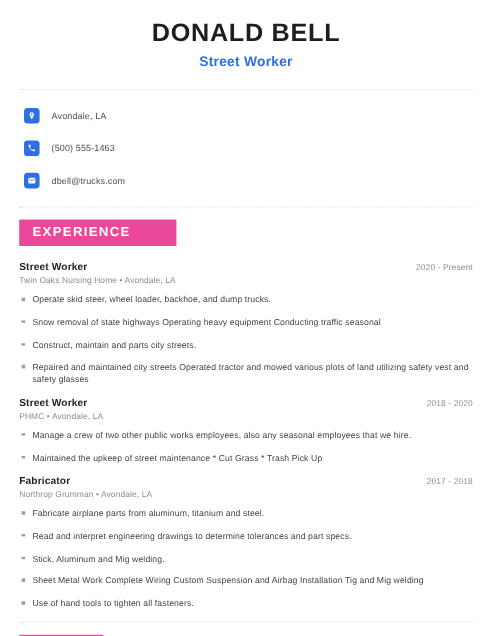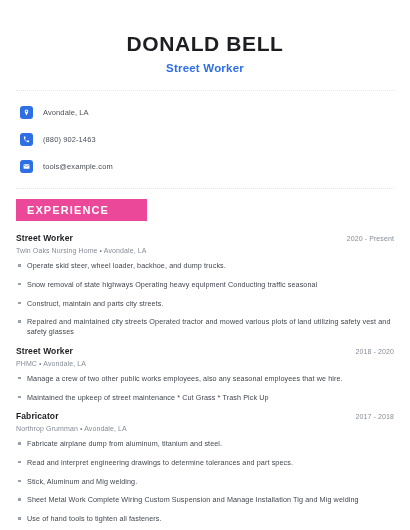--- a/index.html
+++ b/index.html
@@ -12,21 +12,21 @@
     height: 530px;
     overflow: hidden;
     font-family: "Liberation Sans", sans-serif;
     color: #2b2f36;
     -webkit-font-smoothing: antialiased;
   }
   .page {
     width: 410px;
     height: 502px;
     box-sizing: border-box;
-    padding: 16px 16px;
+    padding: 0 16px;
     position: relative;
   }
 
   
   .header {
     padding-top: 16px;
     text-align: center;
   }
   .name {
     font-size: 21px;
@@ -172,30 +172,30 @@
       </span>
       <span class="contact-text">Avondale, LA</span>
     </div>
 
     <div class="contact-row">
       <span class="contact-icon">
         <svg width="7" height="7" viewBox="0 0 24 24" fill="#ffffff">
           <path d="M6.6 10.8c1.4 2.8 3.8 5.1 6.6 6.6l2.2-2.2c.3-.3.7-.4 1-.2 1.1.4 2.4.6 3.6.6.6 0 1 .4 1 1V20c0 .6-.4 1-1 1C11.1 21 3 12.9 3 3c0-.6.4-1 1-1h3.5c.6 0 1 .4 1 1 0 1.3.2 2.5.6 3.6.1.3 0 .7-.2 1l-2.3 2.2z"></path>
         </svg>
       </span>
-      <span class="contact-text">(880) 902-1463</span>
+      <span class="contact-text">(500) 555-1463</span>
     </div>
 
     <div class="contact-row">
       <span class="contact-icon">
         <svg width="7" height="7" viewBox="0 0 24 24" fill="#ffffff">
           <path d="M20 4H4c-1.1 0-2 .9-2 2v12c0 1.1.9 2 2 2h16c1.1 0 2-.9 2-2V6c0-1.1-.9-2-2-2zm0 4.2-8 5-8-5V6l8 5 8-5v2.2z"></path>
         </svg>
       </span>
-      <span class="contact-text">tools@example.com</span>
+      <span class="contact-text">dbell@trucks.com</span>
     </div>
 
   </div>
 
   <hr class="divider">
 
   <div class="section">
     <div class="section-badge wide">EXPERIENCE</div>
 
     <div class="exp-list">
@@ -226,24 +226,24 @@
         </ul>
       </div>
 
       <div class="job">
         <div class="job-head">
           <span class="job-title">Fabricator</span>
           <span class="job-dates">2017 - 2018</span>
         </div>
         <div class="job-org">Northrop Grumman • Avondale, LA</div>
         <ul class="bullets">
-          <li class="bullet">Fabricate airplane dump from aluminum, titanium and steel.</li>
+          <li class="bullet">Fabricate airplane parts from aluminum, titanium and steel.</li>
           <li class="bullet">Read and interpret engineering drawings to determine tolerances and part specs.</li>
           <li class="bullet">Stick, Aluminum and Mig welding.</li>
-          <li class="bullet">Sheet Metal Work Complete Wiring Custom Suspension and Manage Installation Tig and Mig welding</li>
+          <li class="bullet">Sheet Metal Work Complete Wiring Custom Suspension and Airbag Installation Tig and Mig welding</li>
           <li class="bullet">Use of hand tools to tighten all fasteners.</li>
         </ul>
       </div>
 
     </div>
   </div>
 
   <hr class="divider divider-skills">
 
   <div class="section">

